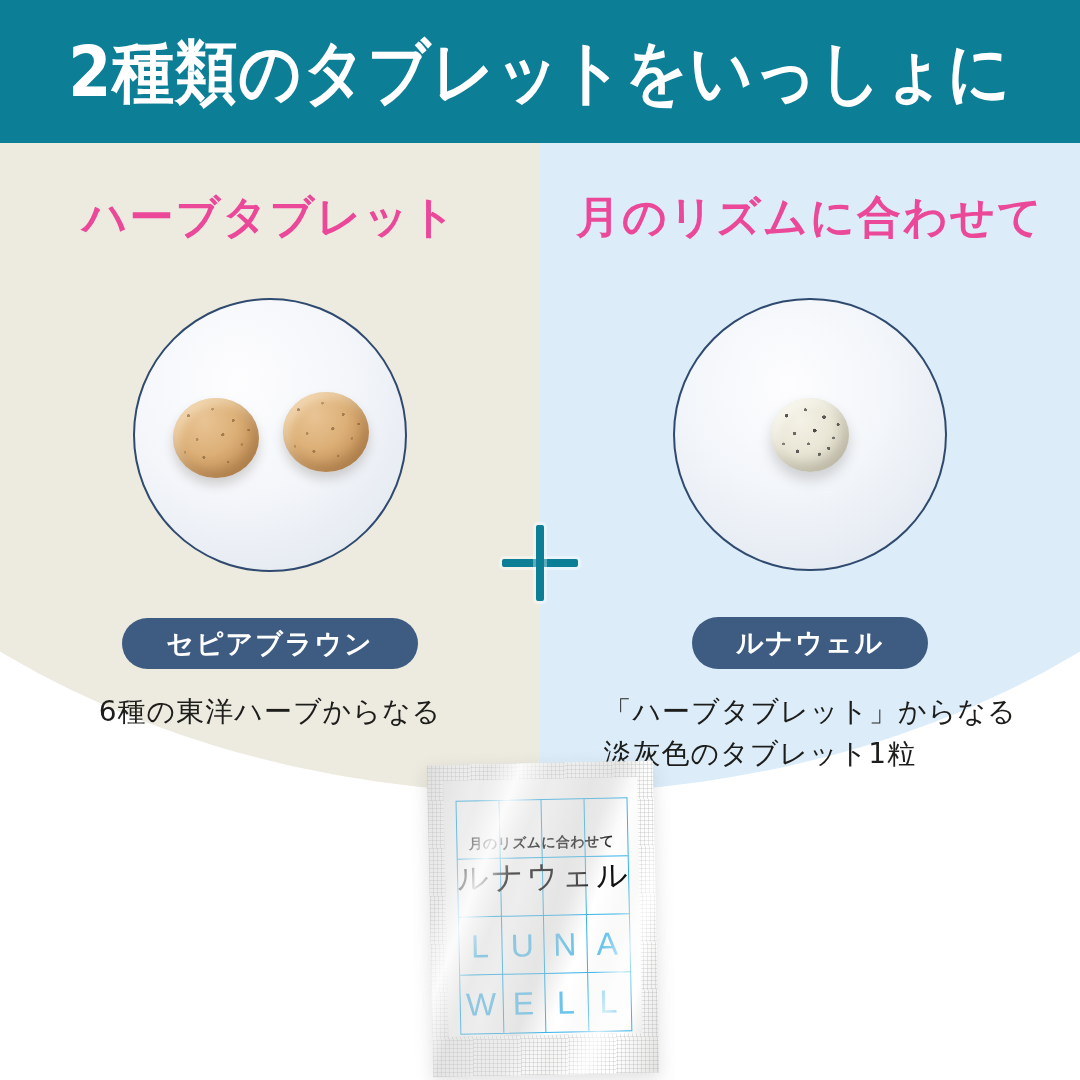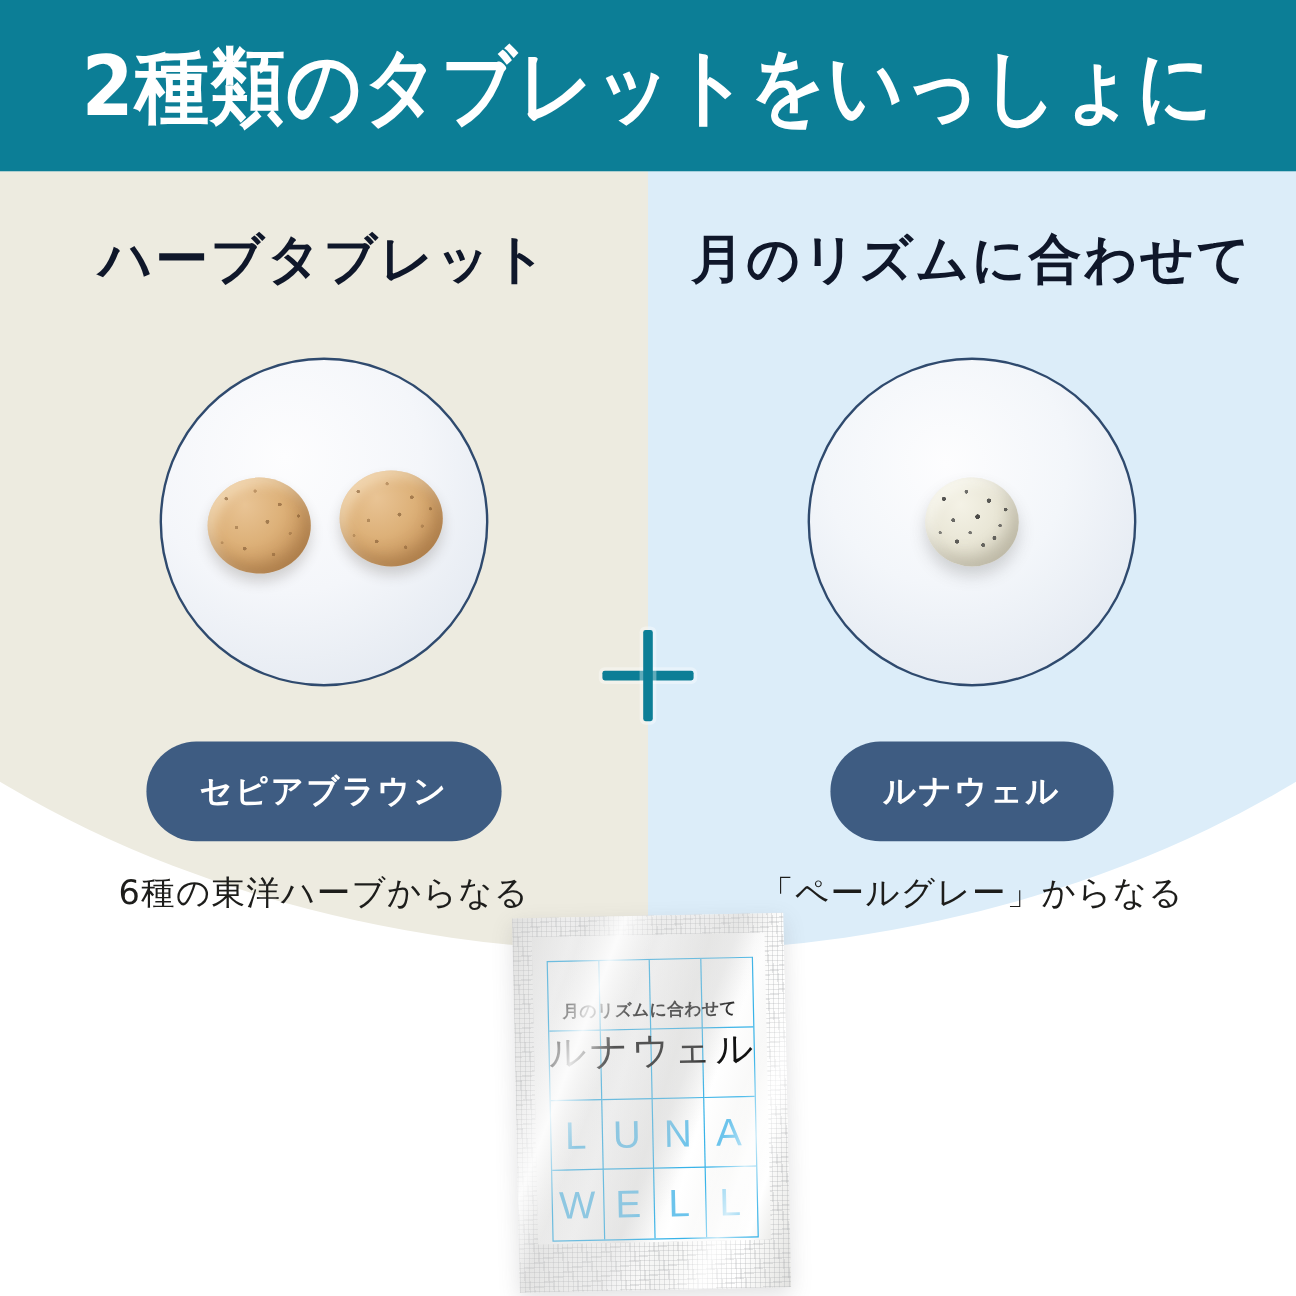--- a/index.html
+++ b/index.html
@@ -55,21 +55,21 @@
     position:absolute;top:0;width:540px;height:660px;
     display:flex;flex-direction:column;align-items:center;
   }
   .col-left{left:0;}
   .col-right{left:540px;}
 
   .col-heading{
     margin-top:52px;
     font-size:44px;
     font-weight:700;
-    color:#0f172a;
+    color:#ec4899;
     letter-spacing:2px;
     line-height:1;
     white-space:nowrap;
     font-family:"DejaVu Sans","Liberation Sans",sans-serif;
   }
 
   
   .photo-circle{
     margin-top:22px;
     position:relative;
@@ -139,21 +139,21 @@
       radial-gradient(circle at 48% 62%, rgba(55,55,55,.65) 0 1.3px, transparent 1.6px),
       radial-gradient(circle at 74% 68%, rgba(45,45,45,.7) 0 1.5px, transparent 1.8px);
   }
 
   
   .badge{
     margin-top:46px;
     background:#3e5c82;
     color:#ffffff;
     border-radius:999px;
-    padding:27px 44px;
+    padding:11px 44px;
     font-size:27px;
     font-weight:700;
     letter-spacing:2px;
     line-height:1.1;
     white-space:nowrap;
     font-family:"DejaVu Sans","Liberation Sans",sans-serif;
   }
 
   
   .desc{
@@ -300,21 +300,22 @@
   <section class="col col-right">
     <h2 class="col-heading">月のリズムに合わせて</h2>
 
     <div class="photo-circle right">
       <span class="tablet tablet-grey"></span>
     </div>
 
     <div class="badge">ルナウェル</div>
 
     <p class="desc">
-      <span>「ペールグレー」からなる</span>
+      <span>「ハーブタブレット」からなる</span>
+      <span>淡灰色のタブレット1粒</span>
     </p>
   </section>
 </div>
 
 <div class="plus">
   <i class="h"></i>
   <i class="v"></i>
 </div>
 
 <div class="sachet">

